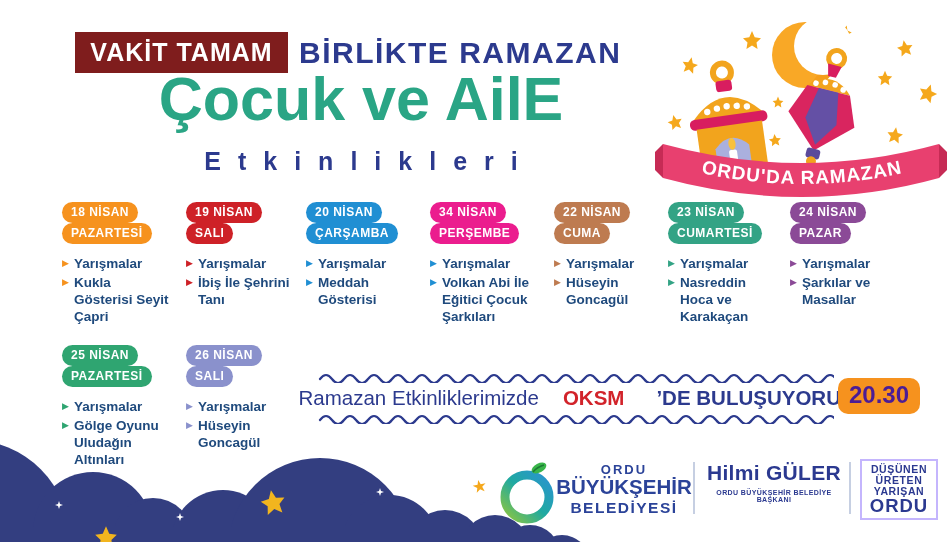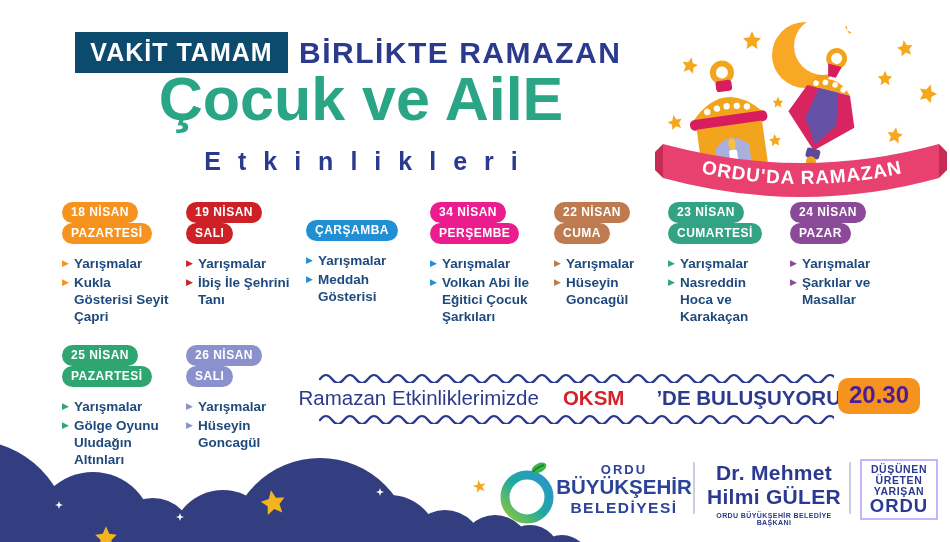--- a/index.html
+++ b/index.html
@@ -4,21 +4,21 @@
 <style>
   * { margin:0; padding:0; box-sizing:border-box; }
   html,body { background:#fff; }
   .poster {
     position:relative; width:950px; height:542px; background:#ffffff;
     overflow:hidden; font-family:"Liberation Sans", sans-serif;
   }
   
   .vakit-box {
     position:absolute; left:75px; top:32px; width:213px; height:41px;
-    background:#0c4a6e; color:#fff; display:flex; align-items:center; justify-content:center;
+    background:#7f1d1d; color:#fff; display:flex; align-items:center; justify-content:center;
     font-size:25px; font-weight:700; letter-spacing:1px;
   }
   .birlikte {
     position:absolute; left:299px; top:36px; width:350px;
     color:#2c3a8e; font-size:30px; font-weight:700; letter-spacing:1.5px; white-space:nowrap;
   }
   .main-title {
     position:absolute; left:80px; top:64px; width:562px; text-align:center;
     color:#2aa585; font-size:61px; font-weight:700; letter-spacing:0px; white-space:nowrap;
   }
@@ -188,21 +188,21 @@
         </div>
       <div class="event">
           <span class="arrow">▶</span>
           <span class="etext">İbiş İle Şehrini Tanı</span>
         </div>
     </div>
   </div>
 
   <div class="day-col" style="left: 306px; top: 202px; --c: #208fd3; --a: #208fd3;">
     <div class="pill">
-      <br>
+      <span class="pill-line">20 NİSAN</span><br>
       <span class="pill-line second">ÇARŞAMBA</span>
     </div>
     <div class="events">
       <div class="event">
           <span class="arrow">▶</span>
           <span class="etext">Yarışmalar</span>
         </div>
       <div class="event">
           <span class="arrow">▶</span>
           <span class="etext">Meddah Gösterisi</span>
@@ -340,21 +340,20 @@
     <ellipse cx="45" cy="11" rx="8" ry="4.5" fill="#39b54a" transform="rotate(-28 45 11)"></ellipse>
     <path d="M39,15 Q43,10 50,8" stroke="#1b7a34" stroke-width="1.4" fill="none"></path>
   </svg>
   <div class="muni-text">
     <div class="l1">ORDU</div>
     <div class="l2">BÜYÜKŞEHİR</div>
     <div class="l3">BELEDİYESİ</div>
   </div>
   <div class="vdiv" style="left:693px;"></div>
   <div class="mayor">
-    <div class="n">Dr. Mehmet</div>
     <div class="n">Hilmi GÜLER</div>
     <div class="t">ORDU BÜYÜKŞEHİR BELEDİYE BAŞKANI</div>
   </div>
   <div class="vdiv" style="left:849px;"></div>
   <div class="slogan">
     <div class="s">DÜŞÜNEN</div>
     <div class="s">ÜRETEN</div>
     <div class="s">YARIŞAN</div>
     <div class="big">ORDU</div>
   </div>

